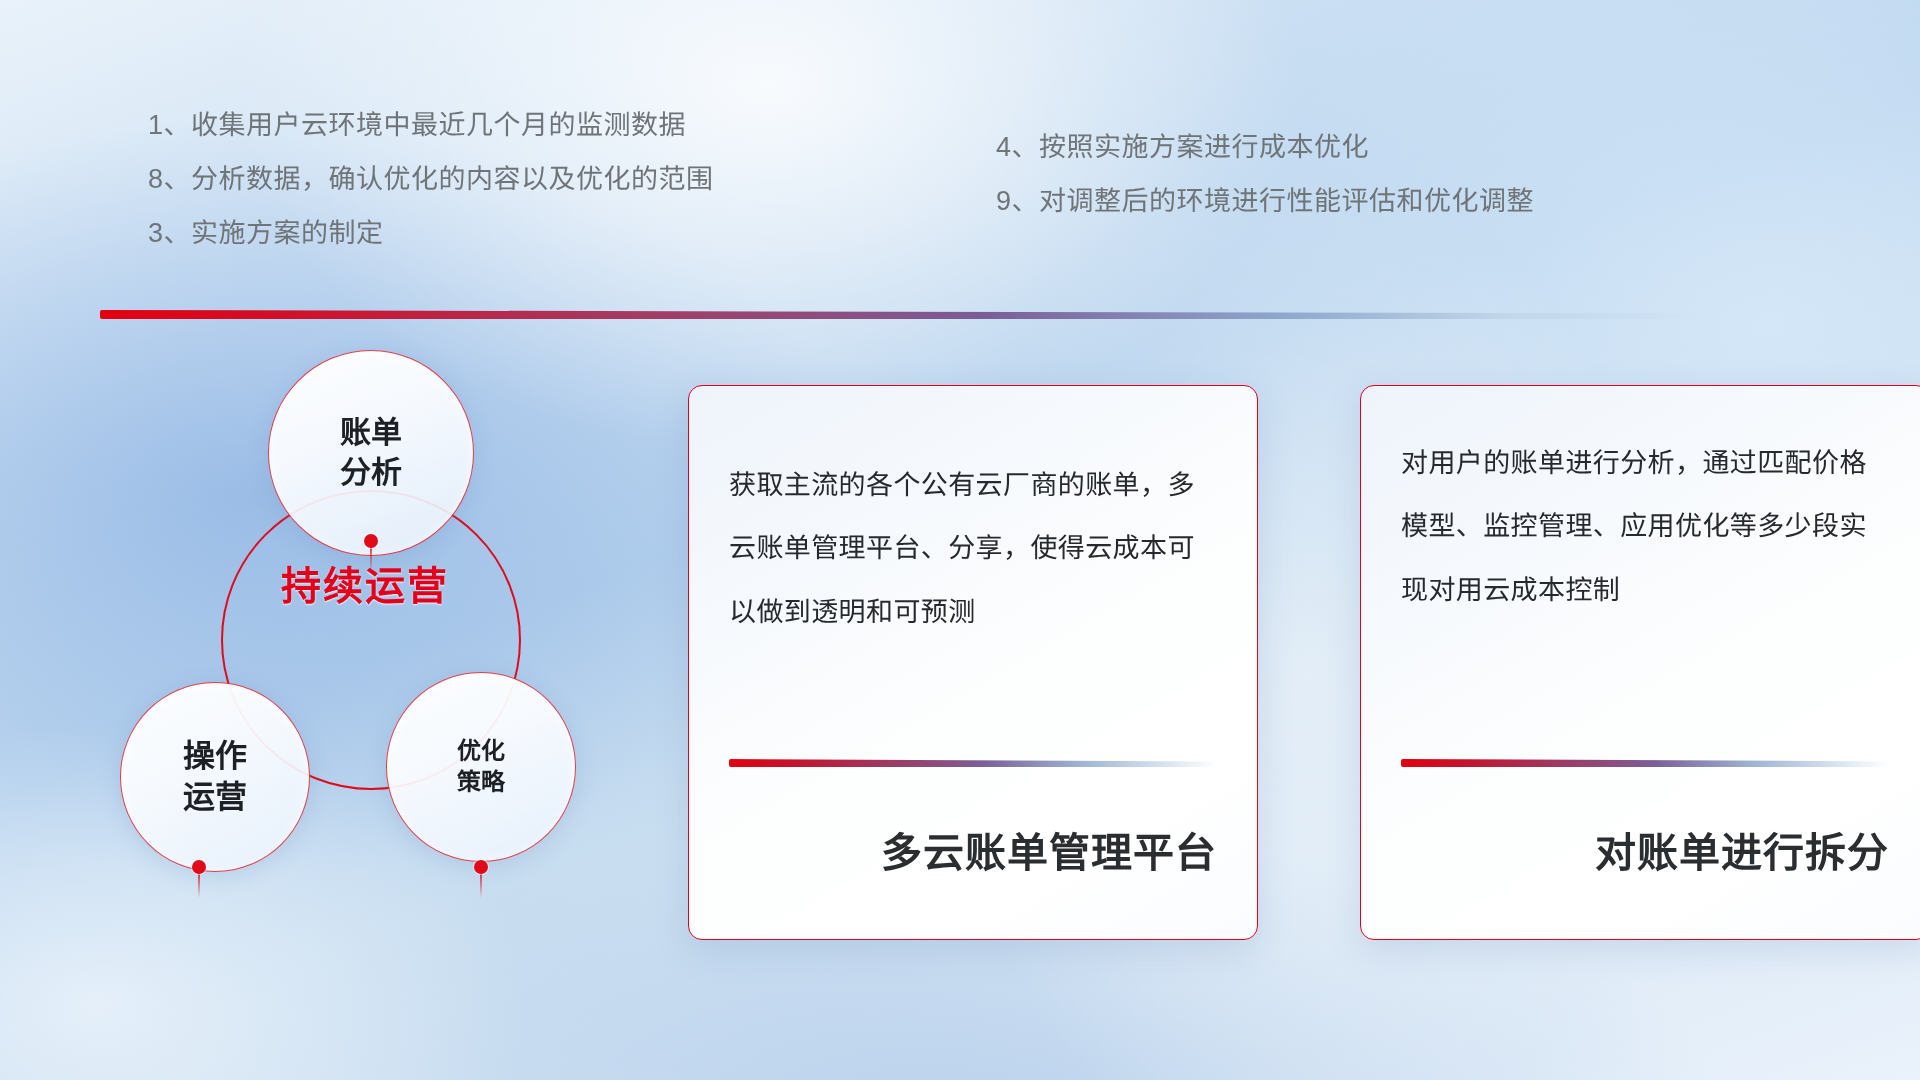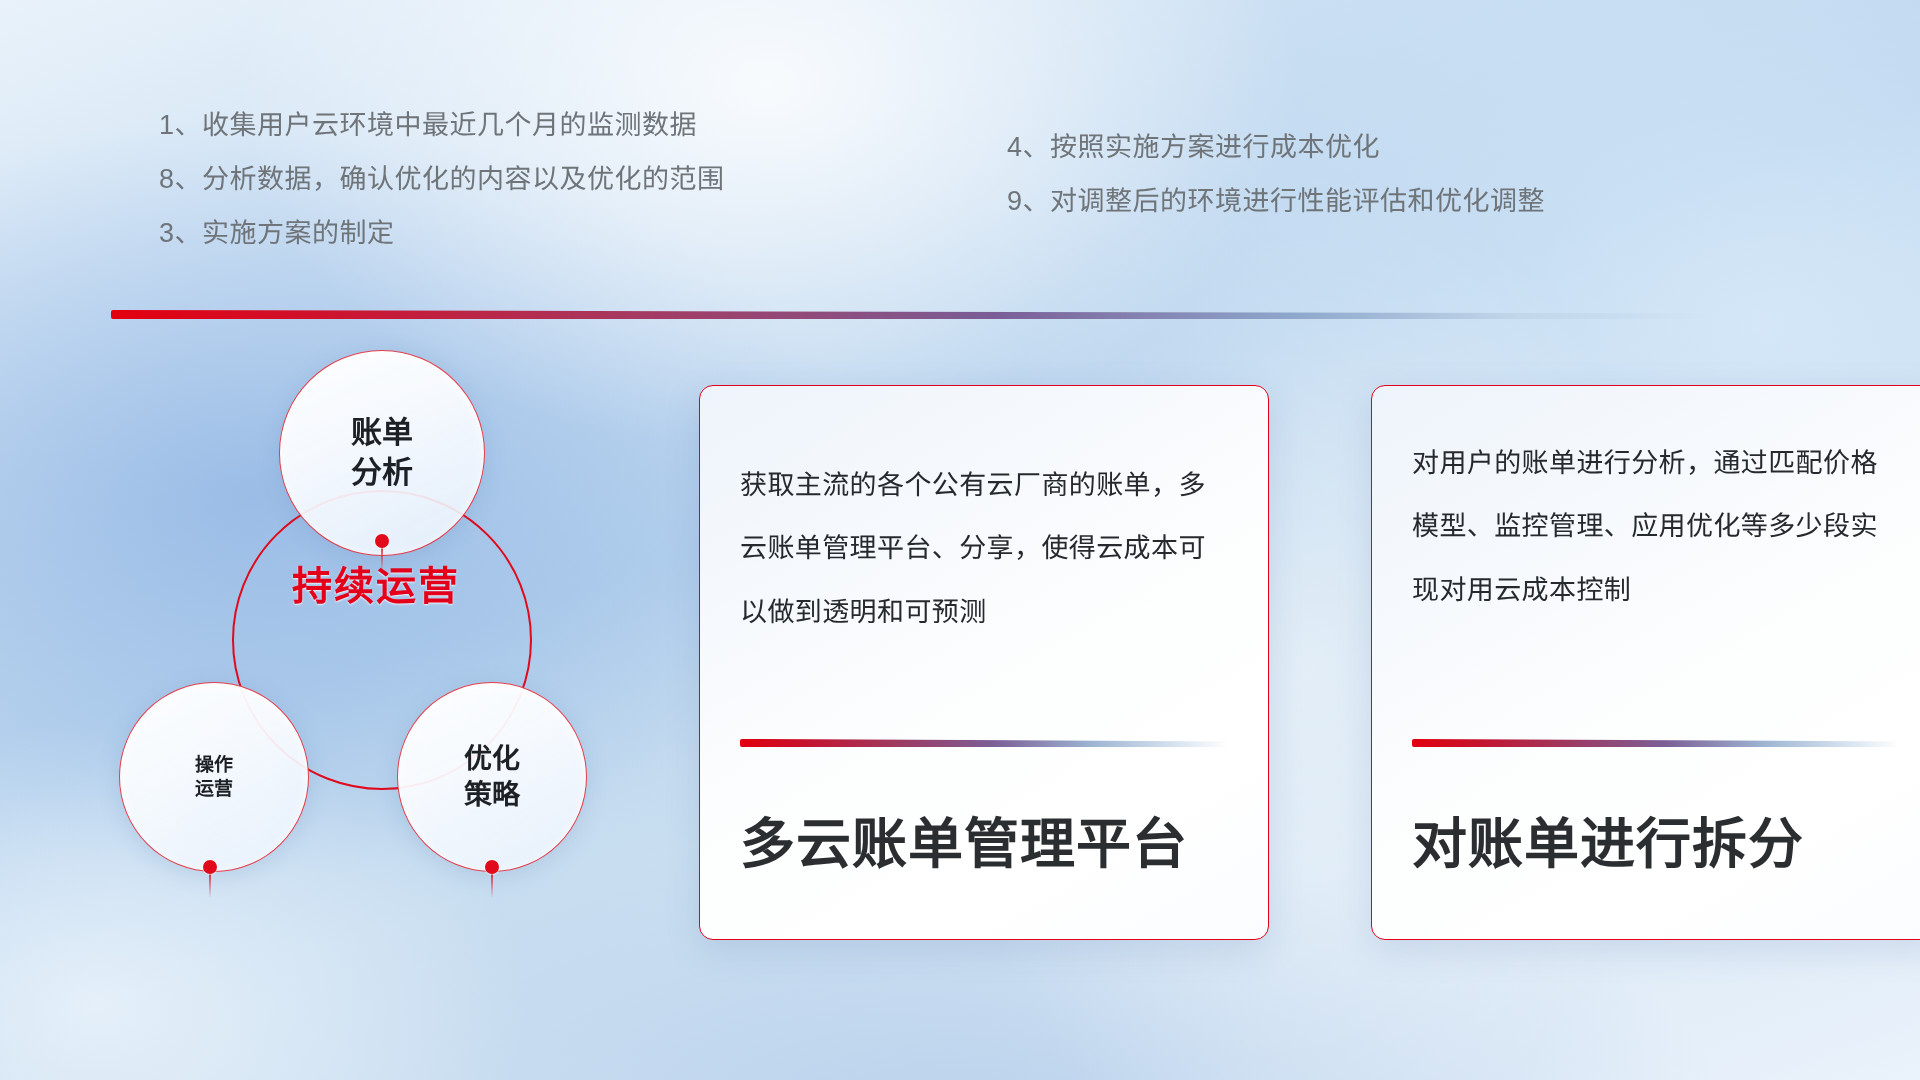--- a/index.html
+++ b/index.html
@@ -31,21 +31,21 @@
     background:radial-gradient(ellipse 1100px 420px at 50% 104%, rgba(162,193,229,.6) 0%, rgba(162,193,229,0) 70%);
   }
   .bg-glow-e {
     background:radial-gradient(ellipse 620px 400px at 5% 93%, rgba(236,244,252,.8) 0%, rgba(236,244,252,0) 70%);
   }
   .bg-glow-f {
     background:radial-gradient(ellipse 520px 700px at 68% 62%, rgba(255,255,255,.45) 0%, rgba(255,255,255,0) 72%);
   }
 
   
-  #stage { position:absolute; inset:0; z-index:2;margin-left:11px; }
+  #stage { position:absolute; inset:0; z-index:2; }
 
   
   .steps { position:absolute; }
   .steps-left  { left:148px; top:98px;  width:720px; }
   .steps-right { left:996px; top:120px; width:740px; }
   .step-line {
     font-size:27px;
     line-height:54px;
     color:#6f7479;
     letter-spacing:.5px;
@@ -83,22 +83,22 @@
     box-shadow:0 4px 22px rgba(90,130,180,.20), inset 0 2px 10px rgba(255,255,255,.9);
     display:flex;
     align-items:center;
     justify-content:center;
     text-align:right;
     color:#1d2024;
     font-weight:bold;
     line-height:1.28;
   }
   .bubble-top  { left:172px; top:0px;    width:206px; height:206px; font-size:31px; }
-  .bubble-bl   { left:12px;   top:332px;  width:190px; height:190px; font-size:19px; }
-  .bubble-br   { left:290px; top:332px;  width:190px; height:190px; font-size:28px; }
+  .bubble-bl   { left:24px;   top:332px;  width:190px; height:190px; font-size:32px; }
+  .bubble-br   { left:290px; top:322px;  width:190px; height:190px; font-size:24px; }
 
   .dot {
     position:absolute;
     width:14px; height:14px;
     border-radius:50%;
     background:#e00a1a;
     box-shadow:0 0 0 1px rgba(255,255,255,.5);
   }
   .dot-top { left:268px; top:184px; }
   .dot-bl  { left:96px;  top:510px; }
@@ -155,25 +155,25 @@
   .card-divider {
     margin-top:auto;
     width:100%;
     height:8px;
     border-radius:2px;
     background:linear-gradient(90deg,#e2000f 0%,#c4142f 14%,#9a3d66 34%,#7b5f97 52%,#9db4d2 72%,#d2e0ee 88%,rgba(210,224,238,0) 100%);
     clip-path:polygon(0 0, 100% 30%, 100% 100%, 0 100%);
   }
 
   .card-title {
-    font-size:55px;
+    font-size:41px;
     font-weight:bold;
     color:#2b2e31;
     letter-spacing:1px;
-    text-align:left;
+    text-align:right;
     padding:52px 0 60px 0;
     white-space:nowrap;
   }
 </style>
 </head>
 <body>
 
 <div id="bg">
   <div class="bg-layer bg-base"></div>
   <div class="bg-layer bg-glow-a"></div>

